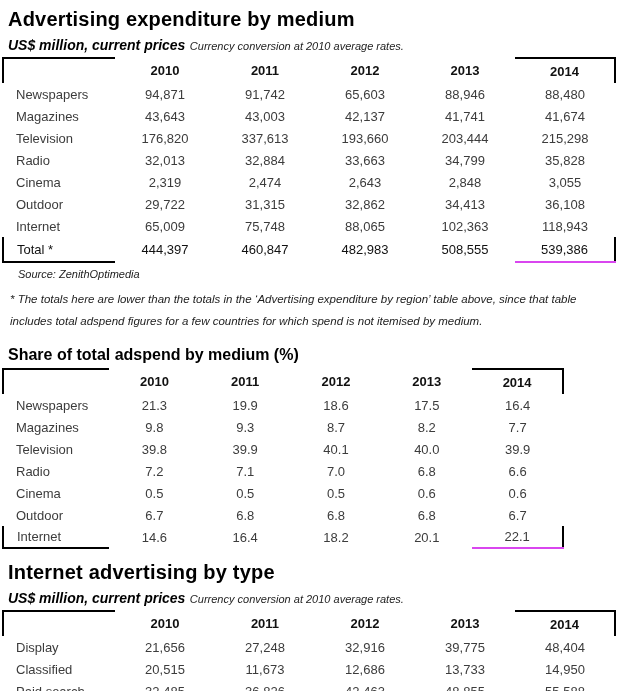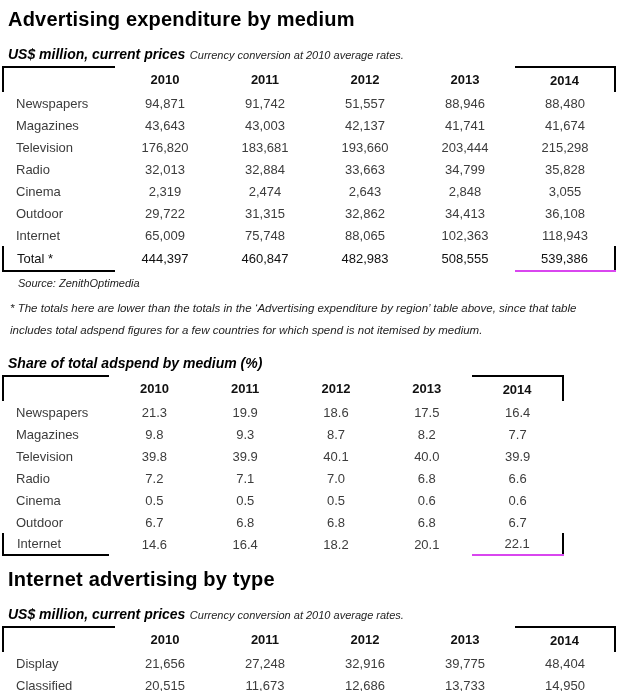--- a/index.html
+++ b/index.html
@@ -13,36 +13,35 @@
   }
   .page { padding: 6px 8px 0 8px; }
 
   .section-title {
     font-size: 20px;
     font-weight: bold;
     color: #000;
     letter-spacing: 0.2px;
     margin-top: 2px;
   }
-  .subtitle-line { margin-top: 14px; margin-bottom: 3px; }
+  .subtitle-line { margin-top: 5px; margin-bottom: 3px; }
   .unit-label {
     font-size: 14px;
     font-weight: bold;
     font-style: italic;
     color: #000;
   }
   .conversion-note {
     font-size: 11px;
     font-style: italic;
     color: #222;
   }
   .subtitle-italic-title {
-    font-size: 14px;
+    font-size: 16px;
     font-weight: bold;
-    font-style: italic;
     color: #000;
     margin-top: 14px;
     margin-bottom: 4px;
   }
 
   table.data-table {
     border-collapse: collapse;
     margin-left: -6px;
     table-layout: fixed;
   }
@@ -124,36 +123,36 @@
           <th class="year">2012</th>
           <th class="year">2013</th>
           <th class="year last">2014</th>
         </tr>
       </thead>
       <tbody>
         <tr>
           <td class="lbl">Newspapers</td>
           <td class="val">94,871</td>
           <td class="val">91,742</td>
-          <td class="val">51,557</td>
+          <td class="val">65,603</td>
           <td class="val">88,946</td>
           <td class="val last">88,480</td>
         </tr>
         <tr>
           <td class="lbl">Magazines</td>
           <td class="val">43,643</td>
           <td class="val">43,003</td>
           <td class="val">42,137</td>
           <td class="val">41,741</td>
           <td class="val last">41,674</td>
         </tr>
         <tr>
           <td class="lbl">Television</td>
           <td class="val">176,820</td>
-          <td class="val">183,681</td>
+          <td class="val">337,613</td>
           <td class="val">193,660</td>
           <td class="val">203,444</td>
           <td class="val last">215,298</td>
         </tr>
         <tr>
           <td class="lbl">Radio</td>
           <td class="val">32,013</td>
           <td class="val">32,884</td>
           <td class="val">33,663</td>
           <td class="val">34,799</td>

